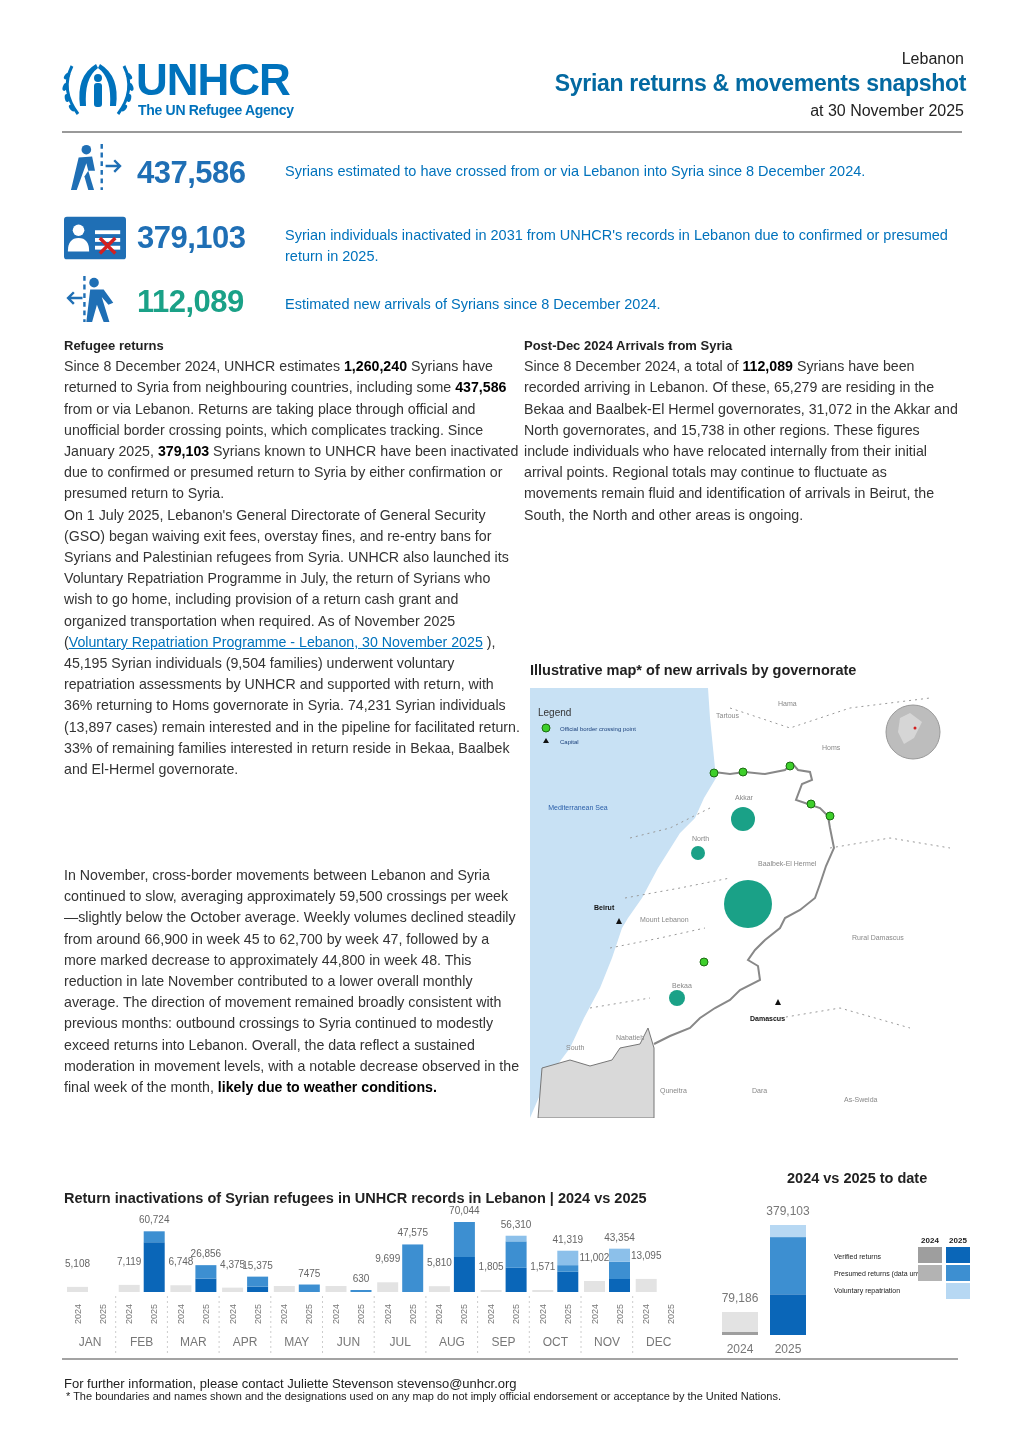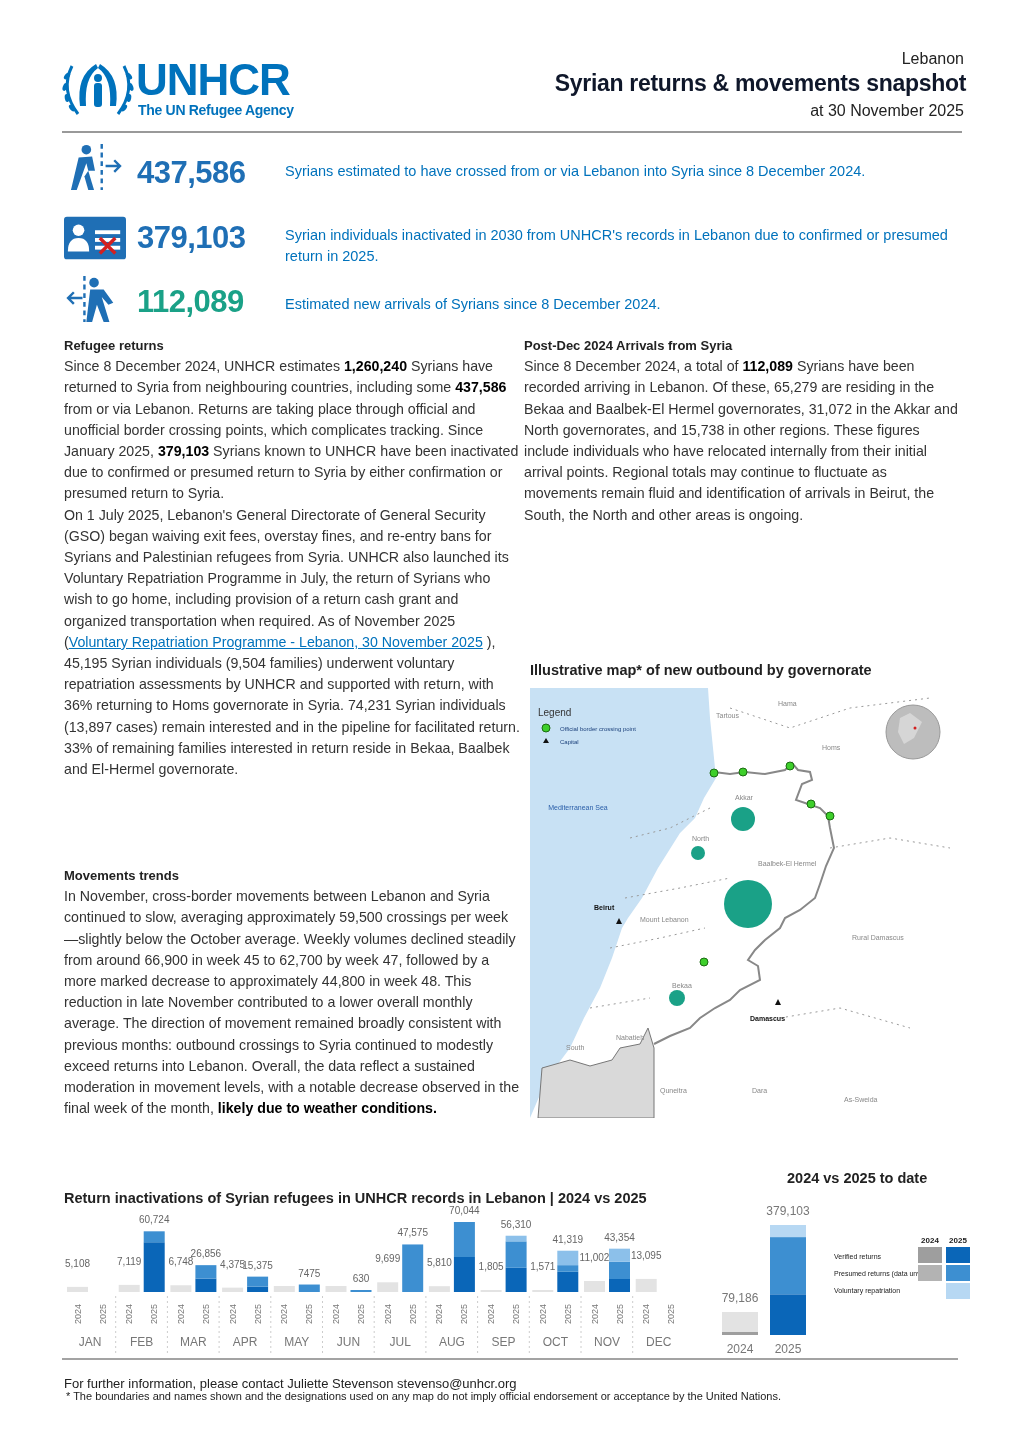--- a/index.html
+++ b/index.html
@@ -4,21 +4,21 @@
 <style>
   * { box-sizing: border-box; margin: 0; padding: 0; }
   html, body { width: 1024px; height: 1444px; background: #fff; overflow: hidden; }
   body { font-family: "Liberation Sans", sans-serif; color: #333; position: relative; }
   .abs { position: absolute; }
   
   .logo { left: 58px; top: 56px; width: 260px; height: 66px; }
   .logo-text { left: 136px; top: 58px; font-weight: bold; color: #0072bc; font-size: 44px; letter-spacing: -1px; line-height: 44px; }
   .logo-sub { left: 138px; top: 102px; font-weight: bold; color: #0072bc; font-size: 14px; letter-spacing: -0.3px; }
   .hdr-country { right: 60px; top: 50px; font-size: 16px; color: #222; text-align: right; }
-  .hdr-title { right: 58px; top: 70px; font-size: 23px; font-weight: bold; color: #0f172a; text-align: right; letter-spacing: -0.3px; }
+  .hdr-title { right: 58px; top: 70px; font-size: 23px; font-weight: bold; color: #0369a1; text-align: right; letter-spacing: -0.3px; }
   .hdr-date { right: 60px; top: 102px; font-size: 16px; color: #222; text-align: right; }
   .rule { left: 62px; width: 900px; height: 2px; background: #999; }
   
   .kpi-icon { left: 64px; width: 62px; height: 50px; }
   .kpi-num { left: 137px; font-size: 31px; font-weight: bold; line-height: 36px; letter-spacing: -0.5px; }
   .kpi-desc { left: 285px; width: 685px; font-size: 14.5px; color: #0072bc; line-height: 21px; }
   
   .col { font-size: 14.2px; line-height: 21.2px; color: #333; }
   .col h3 { font-size: 13px; font-weight: bold; color: #222; }
   .col b { color: #000000; }
@@ -79,21 +79,21 @@
 <svg class="abs kpi-icon" style="top:213px;" viewBox="0 0 64 44">
   <rect x="0" y="0" width="64" height="44" rx="3" fill="#1f6fb5"></rect>
   <circle cx="15" cy="14" r="6" fill="#fff"></circle>
   <path d="M4 36 Q4 22 15 22 Q26 22 26 36 Z" fill="#fff"></path>
   <rect x="32" y="14" width="26" height="4" fill="#fff"></rect>
   <rect x="32" y="22" width="26" height="4" fill="#fff"></rect>
   <rect x="32" y="30" width="26" height="4" fill="#fff"></rect>
   <path d="M37 22 L53 38 M53 22 L37 38" stroke="#d32020" stroke-width="3.5"></path>
 </svg>
 <div class="abs kpi-num" style="top: 220px; color: rgb(31, 111, 181);">379,103</div>
-<div class="abs kpi-desc" style="top:225px;">Syrian individuals inactivated in 2030 from UNHCR's records in Lebanon due to confirmed or presumed return in 2025.</div>
+<div class="abs kpi-desc" style="top:225px;">Syrian individuals inactivated in 2031 from UNHCR's records in Lebanon due to confirmed or presumed return in 2025.</div>
 
 <svg class="abs kpi-icon" style="top:274px;" viewBox="0 0 62 52">
   <g stroke="#1f6fb5" stroke-width="2.5" fill="none">
     <line x1="20" y1="2" x2="20" y2="50" stroke-dasharray="5 4"></line>
     <path d="M18 25 L4 25 M9 19 L3 25 L9 31"></path>
   </g>
   <g fill="#1f6fb5">
     <circle cx="30" cy="9" r="5"></circle>
     <path d="M26 16 L40 16 L50 30 L45 32 L38 24 L46 50 L40 50 L33 32 L28 50 L22 50 Z"></path>
   </g>
@@ -101,30 +101,29 @@
 <div class="abs kpi-num" style="top: 284px; color: rgb(26, 161, 135);">112,089</div>
 <div class="abs kpi-desc" style="top:294px;">Estimated new arrivals of Syrians since 8 December 2024.</div>
 
 <div class="abs col" style="left:64px; top:335px; width:456px;">
   <h3>Refugee returns</h3>
   <p><span>Since 8 December 2024, UNHCR estimates </span><b>1,260,240</b><span> Syrians have returned to Syria from neighbouring countries, including some </span><b>437,586</b><span> from or via Lebanon. Returns are taking place through official and unofficial border crossing points, which complicates tracking. Since January 2025, </span><b>379,103</b><span> Syrians known to UNHCR have been inactivated due to confirmed or presumed return to Syria by either confirmation or presumed return to Syria.</span></p>
   <p><span>On 1 July 2025, Lebanon's General Directorate of General Security (GSO) began waiving exit fees, overstay fines, and re-entry bans for Syrians and Palestinian refugees from Syria. UNHCR also launched its Voluntary Repatriation Programme in July, the return of Syrians who wish to go home, including provision of a return cash grant and organized transportation when required. As of November 2025 (</span><a href="#">Voluntary Repatriation Programme - Lebanon, 30 November 2025</a><span> ), 45,195 Syrian individuals (9,504 families) underwent voluntary repatriation assessments by UNHCR and supported with return, with 36% returning to Homs governorate in Syria.  74,231 Syrian individuals (13,897 cases) remain interested and in the pipeline for facilitated return. 33% of remaining families interested in return reside in Bekaa, Baalbek and El-Hermel governorate.</span></p>
 </div>
 
 <div class="abs col" style="left:64px; top:865px; width:456px;">
-  <h3>Movements trends</h3>
   <p><span>In November, cross-border movements between Lebanon and Syria continued to slow, averaging approximately 59,500 crossings per week—slightly below the October average. Weekly volumes declined steadily from around 66,900 in week 45 to 62,700 by week 47, followed by a more marked decrease to approximately 44,800 in week 48. This reduction in late November contributed to a lower overall monthly average. The direction of movement remained broadly consistent with previous months: outbound crossings to Syria continued to modestly exceed returns into Lebanon. Overall, the data reflect a sustained moderation in movement levels, with a notable decrease observed in the final week of the month, </span><b>likely due to weather conditions.</b></p>
 </div>
 
 <div class="abs col" style="left:524px; top:335px; width:436px;">
   <h3>Post-Dec 2024 Arrivals from Syria</h3>
   <p><span>Since 8 December 2024, a total of </span><b>112,089</b><span> Syrians have been recorded arriving in Lebanon. Of these, 65,279 are residing in the Bekaa and Baalbek-El Hermel governorates, 31,072 in the Akkar and North governorates, and 15,738 in other regions. These figures include individuals who have relocated internally from their initial arrival points. Regional totals may continue to fluctuate as movements remain fluid and identification of arrivals in Beirut, the South, the North and other areas is ongoing.</span></p>
 </div>
 
-<div class="abs map-title">Illustrative map* of new outbound by governorate</div>
+<div class="abs map-title">Illustrative map* of new arrivals by governorate</div>
 
 <svg class="abs map" viewBox="0 0 428 430">
   <rect x="0" y="0" width="428" height="430" fill="#fff"></rect>
   <path d="M0 0 L178 0 L180 30 L184 70 L186 90 L174 110 L165 130 L150 145 L128 180 L112 210 L98 230 L92 240 L82 270 L70 300 L54 330 L40 360 L25 380 L15 395 L0 430 Z" fill="#c8e1f4"></path>
   <path d="M8 430 L12 380 L40 372 L60 378 L82 372 L90 360 L110 356 L118 340 L124 360 L124 430 Z" fill="#d9d9d9" stroke="#777" stroke-width="1"></path>
   <path d="M184 84 L200 86 L215 84 L235 86 L255 82 L262 75 L268 82 L280 84 L282 92 L272 96 L266 112 L278 116 L290 120 L298 128 L300 140 L304 160 L296 178 L290 196 L285 210 L270 222 L255 230 L250 240 L235 252 L225 262 L218 272 L228 278 L230 292 L210 302 L200 312 L185 320 L170 330 L160 340 L140 348 L124 356" fill="none" stroke="#888" stroke-width="2"></path>
   <g fill="none" stroke="#999" stroke-width="1" stroke-dasharray="2 4">
     <path d="M100 150 L140 140 L180 120"></path>
     <path d="M95 210 L150 200 L200 190"></path>
     <path d="M80 260 L130 250 L175 240"></path>

